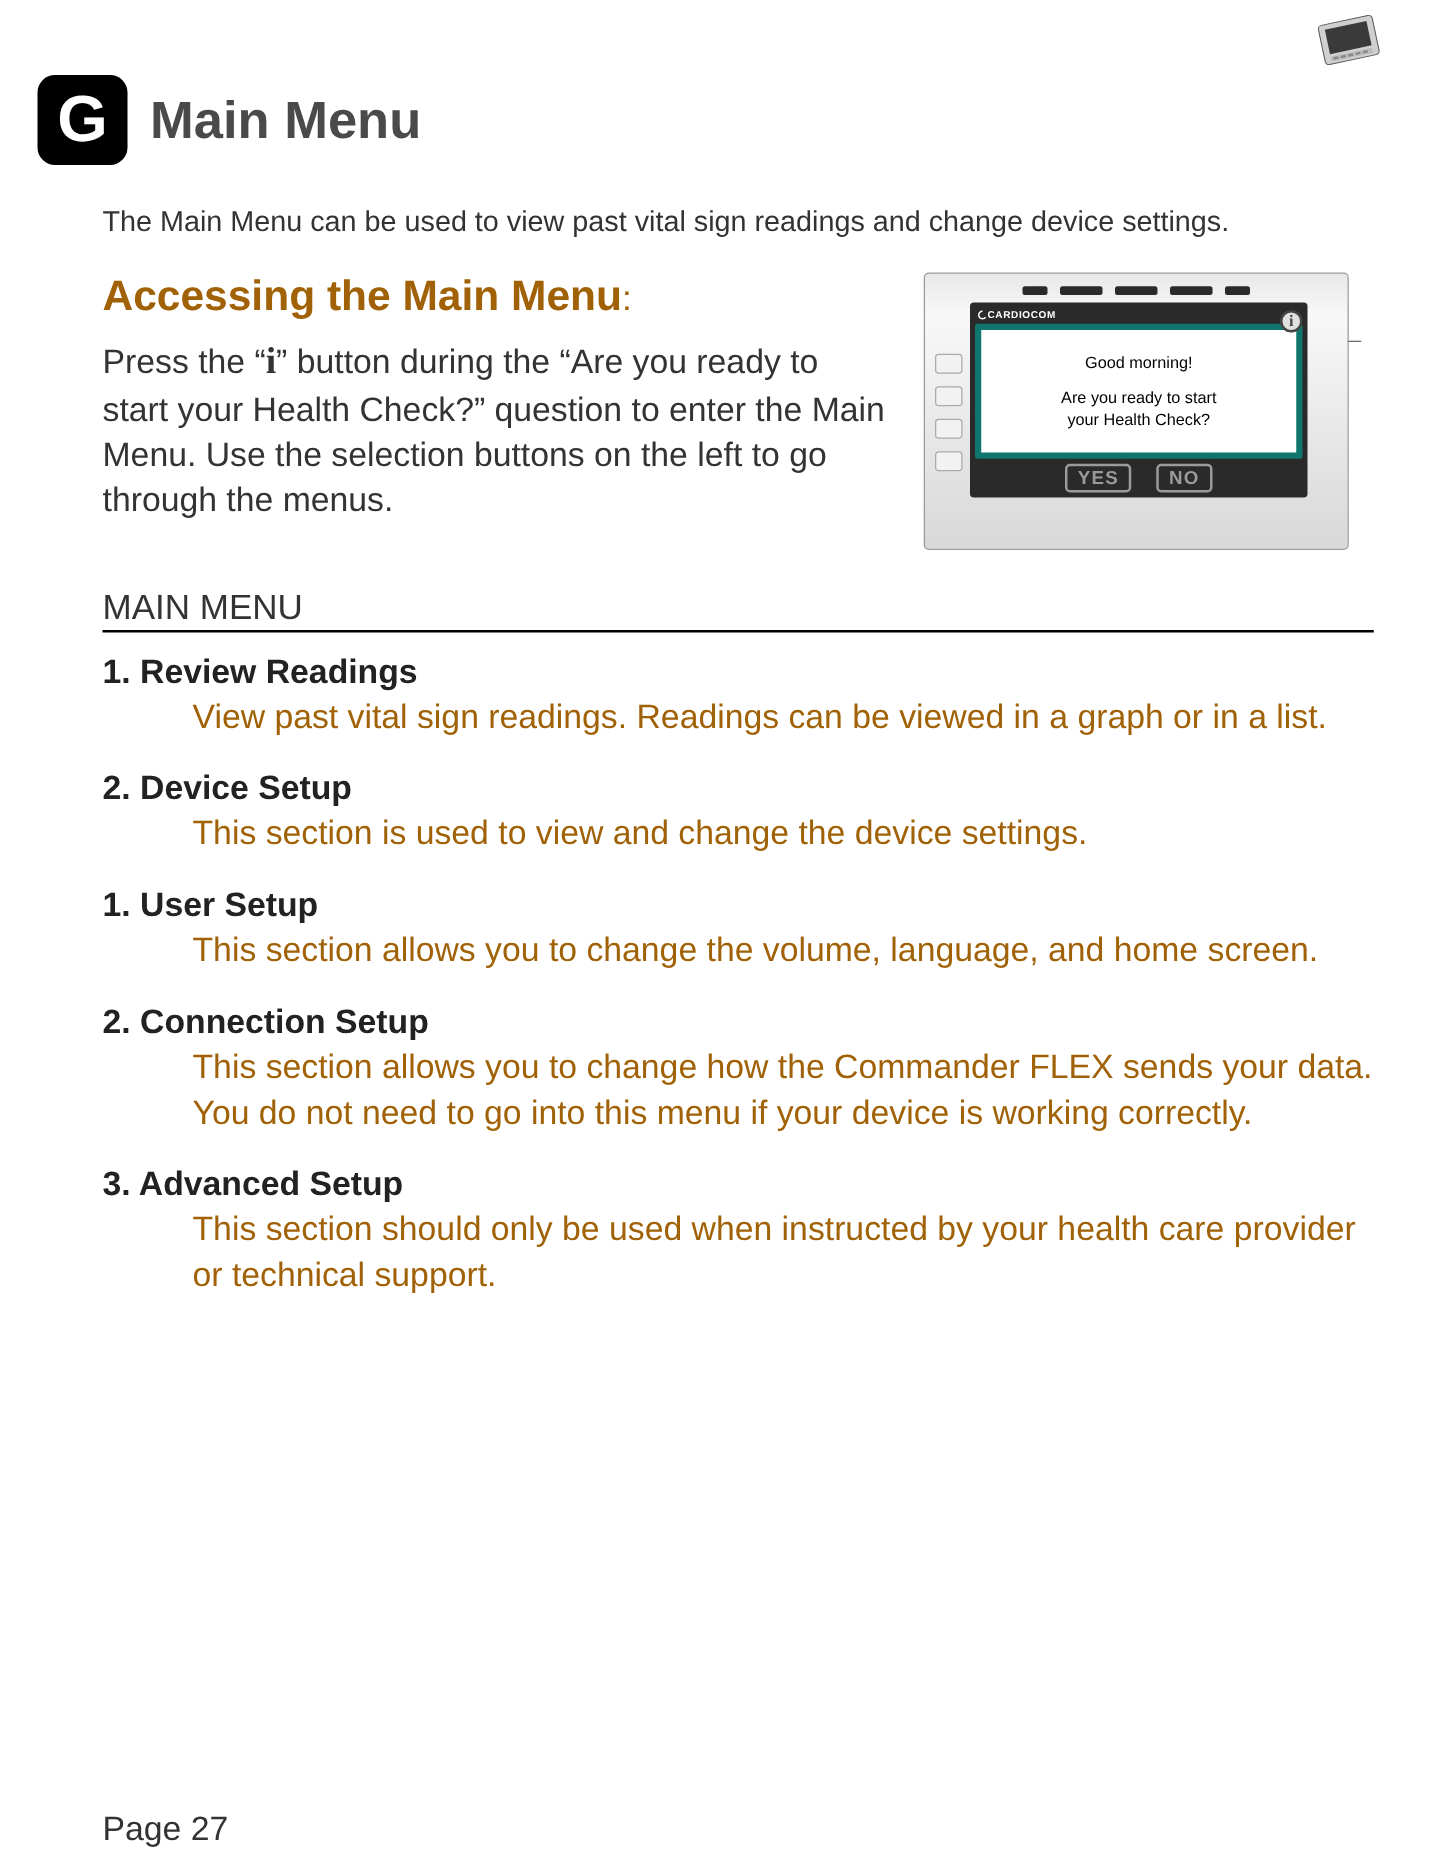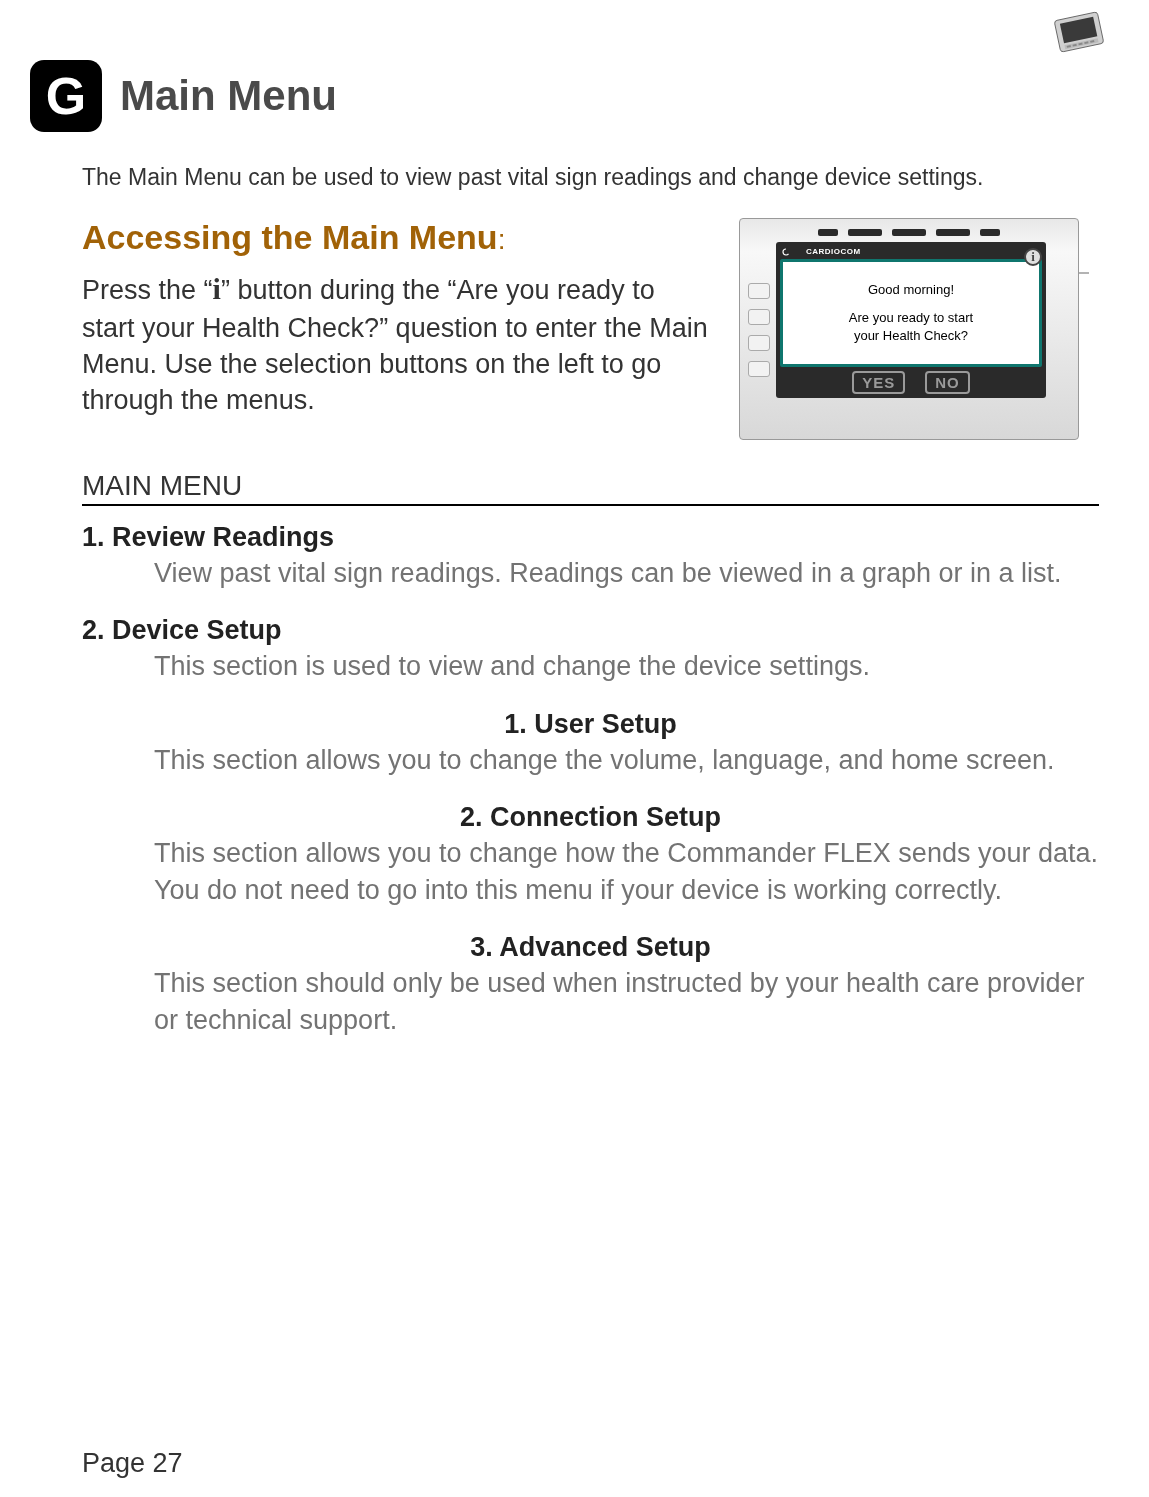--- a/index.html
+++ b/index.html
@@ -141,25 +141,25 @@
       position: relative;
     }
     .brand-bar {
       color: #fff;
       font-size: 8px;
       font-weight: bold;
       letter-spacing: 0.5px;
       padding: 1px 2px;
       display: flex;
       align-items: center;
-      gap: 16px;
+      gap: 0;
     }
     .screen-inner {
       background: #fff;
-      border: 3px solid #0f766e;
+      border: 5px solid #0f766e;
       border-radius: 2px;
       margin-top: 2px;
       height: 108px;
       display: flex;
       flex-direction: column;
       align-items: center;
       justify-content: center;
       padding: 6px 10px;
       font-size: 13px;
       text-align: center;
@@ -229,25 +229,24 @@
       margin-top: 16px;
       margin-bottom: 24px;
     }
     .menu-item-title {
       font-size: 27px;
       font-weight: bold;
       color: #222;
     }
     .menu-item-title.indented {
       padding-left: 0;
-      text-align: center;
     }
     .menu-item-body {
       font-size: 27px;
-      color: #737373;
+      color: #a16207;
       line-height: 1.35;
       padding-left: 72px;
       margin-top: 2px;
     }
     .page-number {
       position: absolute;
       bottom: 18px;
       left: 82px;
       font-size: 27px;
       color: #333;

